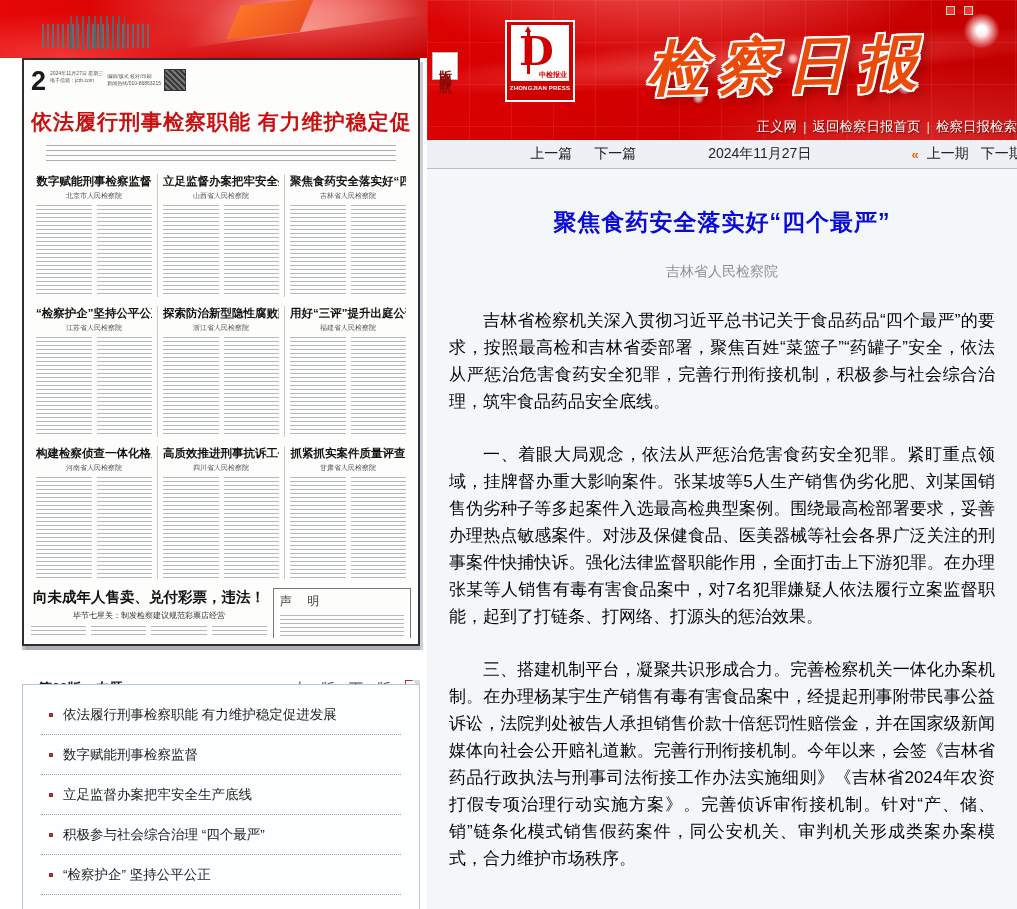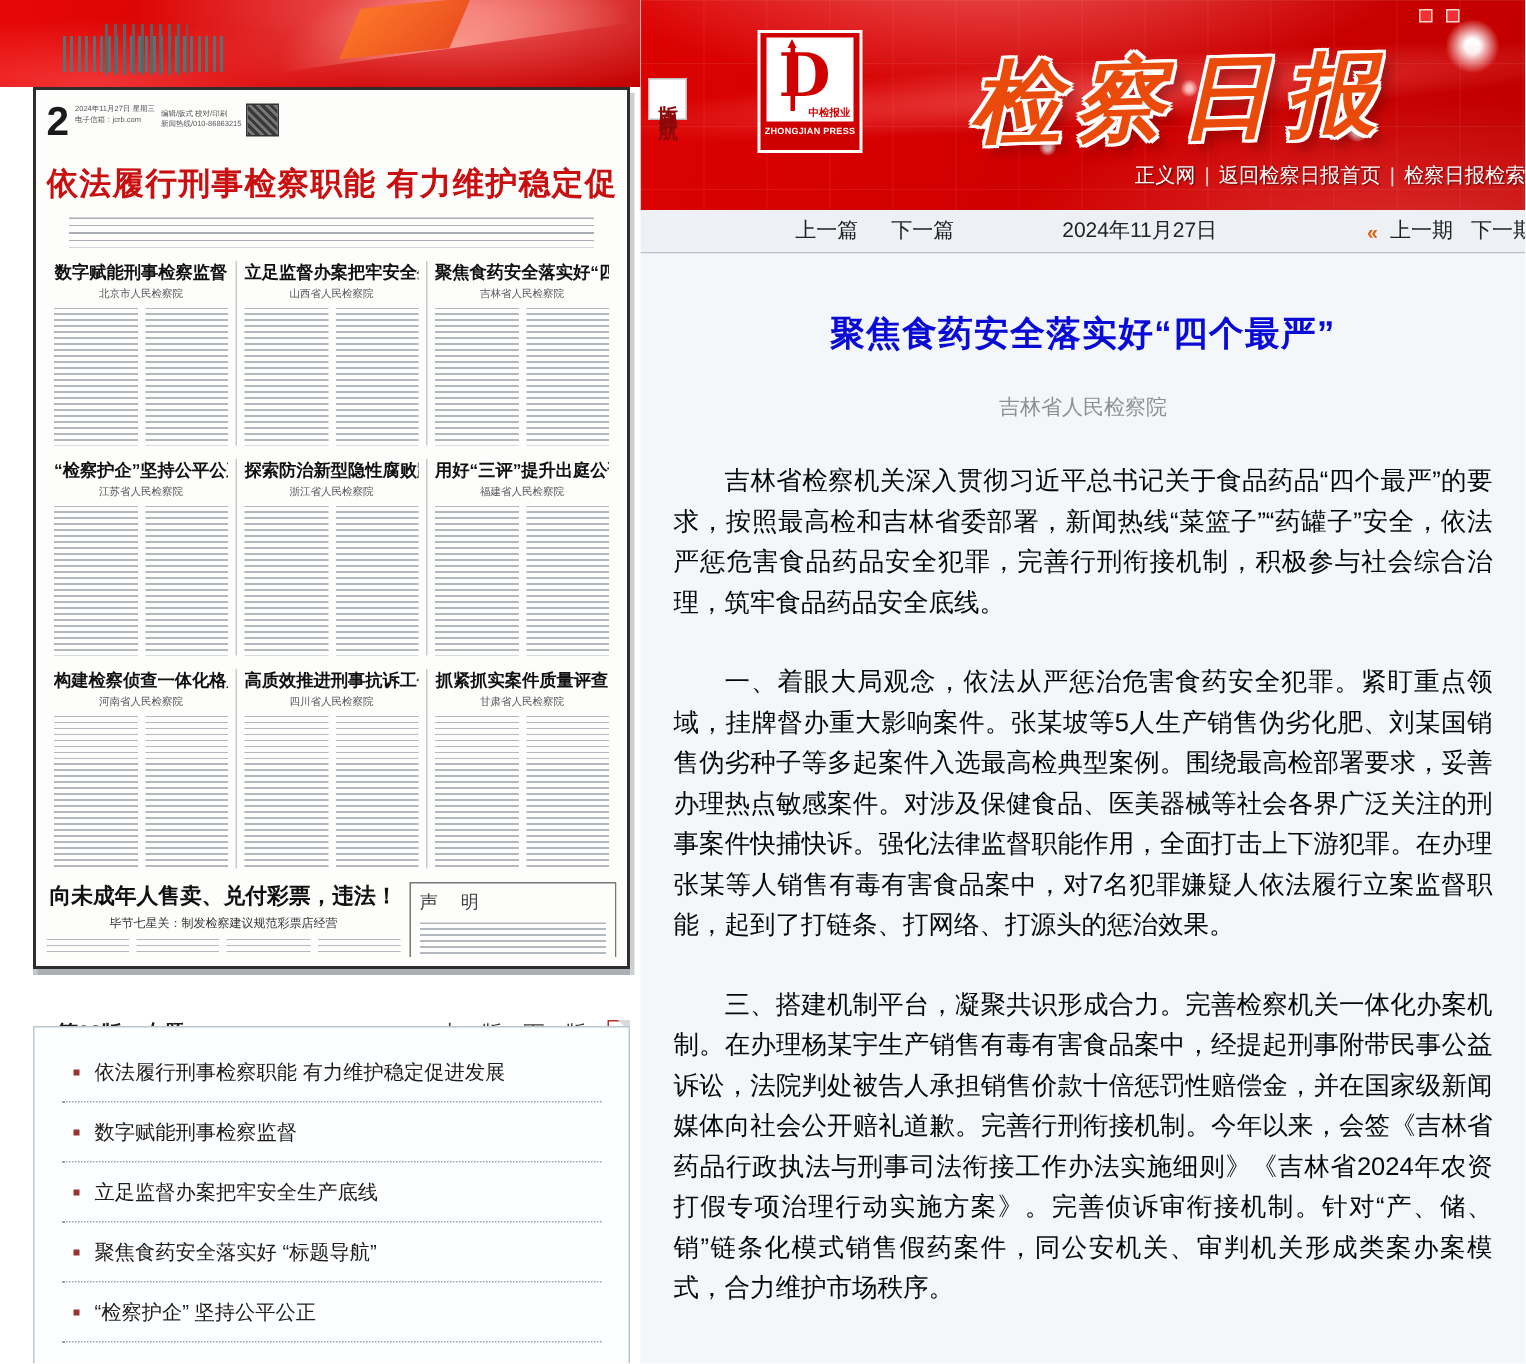--- a/index.html
+++ b/index.html
@@ -121,21 +121,21 @@
   #press-logo .logo-en { text-align:center; font-size:6px; font-weight:bold; color:#fff; margin-top:4px;
       letter-spacing:.2px; white-space:nowrap; }
 
   #masthead { position:absolute; left:160px; top:26px; width:400px; text-align:center;
       font-family:"DejaVu Serif", serif; font-style:italic; font-weight:bold; font-size:60px;
       color:#ea4b0a; letter-spacing:10px; white-space:nowrap; transform:rotate(-1.5deg);
       text-shadow:-2px 0 0 #fff, 2px 0 0 #fff, 0 -2px 0 #fff, 0 2px 0 #fff,
                   -2px -2px 0 #fff, 2px 2px 0 #fff, -2px 2px 0 #fff, 2px -2px 0 #fff,
                   5px 6px 8px rgba(100,0,0,.55); }
 
-  #hdr-links { position:absolute; right:0; bottom:14px; white-space:nowrap; font-size:13.5px; color:#fff; }
+  #hdr-links { position:absolute; right:0; bottom:4px; white-space:nowrap; font-size:13.5px; color:#fff; }
   #hdr-links a { color:#fff; text-decoration:none; cursor:pointer; text-shadow:1px 1px 1px rgba(80,0,0,.8); }
   #hdr-links .sep { color:#ffd9d9; margin:0 6px; }
 
   #toolbar { position:relative; width:704px; height:29px; background:#edf1f6; border-bottom:1px solid #b9bfc7;
       display:flex; align-items:center; font-size:14px; color:#222;justify-content:center; }
   #toolbar a { color:#222; text-decoration:none; cursor:pointer; }
   #tb-prev-article { margin-left:10px; } #tb-next-article { margin-left:22px; }
   #tb-date { margin-left:72px; color:#222; }
   #tb-issue { margin-left:100px; display:flex; align-items:center; gap:4px; }
   .orange-arrow { color:#e2610f; font-size:13px; font-weight:bold; }
@@ -304,21 +304,21 @@
       <div class="nav-item">
         <span class="nav-bullet"></span>
         <span class="txt">数字赋能刑事检察监督</span>
       </div>
       <div class="nav-item">
         <span class="nav-bullet"></span>
         <span class="txt">立足监督办案把牢安全生产底线</span>
       </div>
       <div class="nav-item">
         <span class="nav-bullet"></span>
-        <span class="txt">聚焦食药安全落实好 “标题导航”</span>
+        <span class="txt">积极参与社会综合治理 “四个最严”</span>
       </div>
       <div class="nav-item">
         <span class="nav-bullet"></span>
         <span class="txt">“检察护企” 坚持公平公正</span>
       </div>
     </div>
   </div>
 
   <div id="right-col">
 
@@ -354,20 +354,20 @@
         <a>上一期</a>
         <a>下一期</a>
         <span class="orange-arrow">»</span>
       </span>
     </div>
 
     <div id="article-area">
       <div id="article-title">聚焦食药安全落实好“四个最严”</div>
       <div id="article-author">吉林省人民检察院</div>
       <div id="article-body">
-        <p>吉林省检察机关深入贯彻习近平总书记关于食品药品“四个最严”的要求，按照最高检和吉林省委部署，新闻热线“菜篮子”“药罐子”安全，依法严惩危害食品药品安全犯罪，完善行刑衔接机制，积极参与社会综合治理，筑牢食品药品安全底线。</p>
+        <p>吉林省检察机关深入贯彻习近平总书记关于食品药品“四个最严”的要求，按照最高检和吉林省委部署，聚焦百姓“菜篮子”“药罐子”安全，依法从严惩治危害食药安全犯罪，完善行刑衔接机制，积极参与社会综合治理，筑牢食品药品安全底线。</p>
         <p>一、着眼大局观念，依法从严惩治危害食药安全犯罪。紧盯重点领域，挂牌督办重大影响案件。张某坡等5人生产销售伪劣化肥、刘某国销售伪劣种子等多起案件入选最高检典型案例。围绕最高检部署要求，妥善办理热点敏感案件。对涉及保健食品、医美器械等社会各界广泛关注的刑事案件快捕快诉。强化法律监督职能作用，全面打击上下游犯罪。在办理张某等人销售有毒有害食品案中，对7名犯罪嫌疑人依法履行立案监督职能，起到了打链条、打网络、打源头的惩治效果。</p>
         <p>三、搭建机制平台，凝聚共识形成合力。完善检察机关一体化办案机制。在办理杨某宇生产销售有毒有害食品案中，经提起刑事附带民事公益诉讼，法院判处被告人承担销售价款十倍惩罚性赔偿金，并在国家级新闻媒体向社会公开赔礼道歉。完善行刑衔接机制。今年以来，会签《吉林省药品行政执法与刑事司法衔接工作办法实施细则》《吉林省2024年农资打假专项治理行动实施方案》。完善侦诉审衔接机制。针对“产、储、销”链条化模式销售假药案件，同公安机关、审判机关形成类案办案模式，合力维护市场秩序。</p>
       </div>
     </div>
   </div>
 
 </div>
 
 </body></html>

